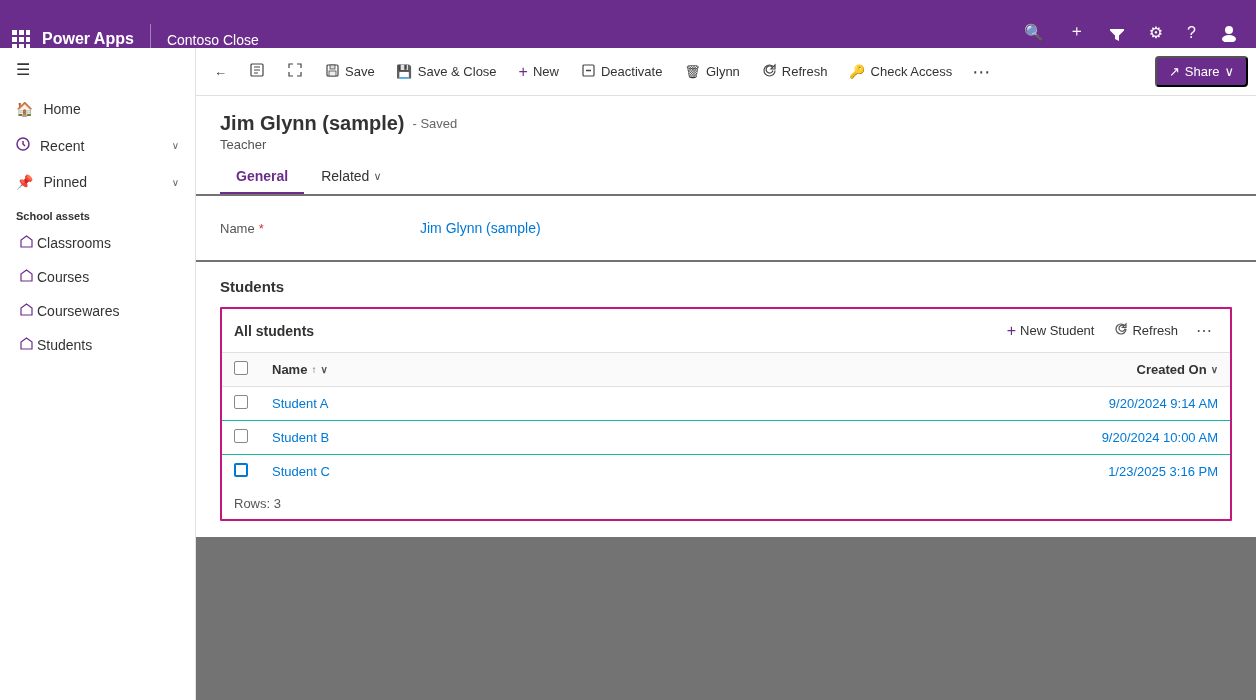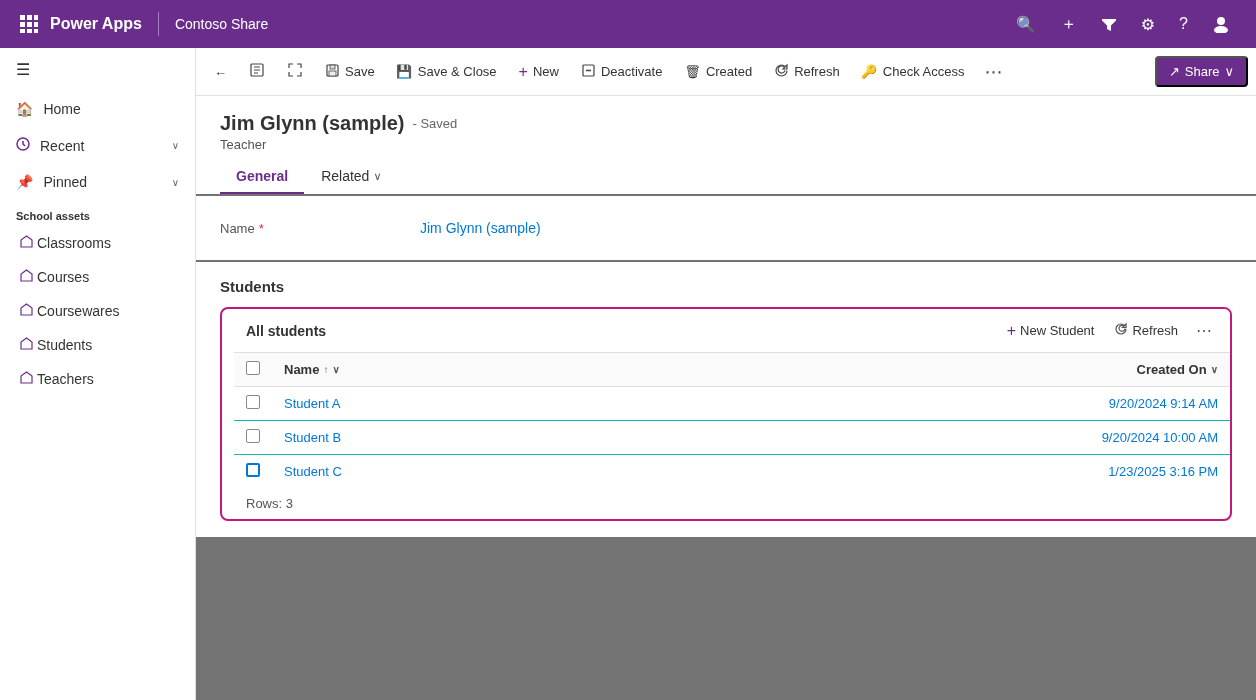--- a/index.html
+++ b/index.html
@@ -3,23 +3,23 @@
   <meta charset="utf-8">
   <style>
     * { box-sizing: border-box; margin: 0; padding: 0; }
     body { font-family: 'Segoe UI', sans-serif; font-size: 14px; color: #333; background: #f3f2f1; display: flex; flex-direction: column; height: 700px; overflow: hidden; }
 
     
     .topnav {
       background: #6b2d8b;
       color: white;
       display: flex;
-      align-items: center;
+      align-items: flex-end;
       height: 48px;
-      padding: 0 20px;
+      padding: 0 12px;
       gap: 12px;
       flex-shrink: 0;
     }
     .topnav-grid-icon { cursor: pointer; display: flex; align-items: center; }
     .topnav-app-name { font-size: 16px; font-weight: 600; color: white; }
     .topnav-divider { width: 1px; height: 24px; background: rgba(255,255,255,0.4); margin: 0 4px; }
     .topnav-org { font-size: 14px; color: white; }
     .topnav-spacer { flex: 1; }
     .topnav-icon { color: white; cursor: pointer; padding: 6px; border-radius: 4px; display: flex; align-items: center; font-size: 16px; }
 
@@ -209,23 +209,22 @@
     .students-title {
       font-size: 15px;
       font-weight: 600;
       color: #333;
       margin-bottom: 12px;
     }
 
     
     .all-students-container {
       border: 2px solid #c4177c;
-      border-radius: 8px;
+      border-radius: 1px;
       overflow: hidden;
-      padding-left: 12px;
     }
     .all-students-header {
       display: flex;
       align-items: center;
       padding: 8px 12px;
       background: white;
       border-bottom: 1px solid #e0e0e0;
     }
     .all-students-title {
       font-size: 14px;
@@ -316,21 +315,21 @@
       <rect x="0" y="7" width="5" height="5"></rect>
         <rect x="7" y="7" width="5" height="5"></rect>
         <rect x="14" y="7" width="4" height="5"></rect>
       <rect x="0" y="14" width="5" height="4"></rect>
         <rect x="7" y="14" width="5" height="4"></rect>
         <rect x="14" y="14" width="4" height="4"></rect>
     </svg>
   </div>
   <span class="topnav-app-name">Power Apps</span>
   <div class="topnav-divider"></div>
-  <span class="topnav-org">Contoso Share</span>
+  <span class="topnav-org">Contoso Close</span>
   <div class="topnav-spacer"></div>
   <div class="topnav-icon">🔍</div>
   <div class="topnav-icon">＋</div>
   <div class="topnav-icon">
     <svg width="16" height="16" viewBox="0 0 16 16" fill="white">
         <path d="M1 3h14v1.5l-5 5v5.5l-4-2V9.5L1 4.5V3z"></path>
       </svg>
   </div>
   <div class="topnav-icon">⚙</div>
   <div class="topnav-icon">?</div>
@@ -394,28 +393,20 @@
       <span>Coursewares</span>
     </div>
     <div class="sidebar-asset-item">
       <span class="icon">
         <svg width="13" height="13" viewBox="0 0 13 13" fill="none">
             <polygon points="6.5,1 12,5 12,12 1,12 1,5" stroke="#6b2d8b" stroke-width="1.2" fill="none"></polygon>
           </svg>
       </span>
       <span>Students</span>
     </div>
-    <div class="sidebar-asset-item">
-      <span class="icon">
-        <svg width="13" height="13" viewBox="0 0 13 13" fill="none">
-            <polygon points="6.5,1 12,5 12,12 1,12 1,5" stroke="#6b2d8b" stroke-width="1.2" fill="none"></polygon>
-          </svg>
-      </span>
-      <span>Teachers</span>
-    </div>
   </div>
 
   <div class="content-area">
 
     <div class="command-bar">
       <button class="cmd-btn">
         <span>←</span>
       </button>
       <button class="cmd-btn">
         <span>
@@ -459,21 +450,21 @@
         <span>
           <svg width="15" height="15" viewBox="0 0 15 15" fill="none">
               <rect x="2" y="2" width="11" height="11" rx="1" stroke="#444" stroke-width="1.2"></rect>
               <line x1="5" y1="7.5" x2="10" y2="7.5" stroke="#444" stroke-width="1.5"></line>
             </svg>
         </span>
         <span>Deactivate</span>
       </button>
       <button class="cmd-btn">
         <span>🗑</span>
-        <span>Created</span>
+        <span>Glynn</span>
       </button>
       <button class="cmd-btn">
         <span>
           <svg width="15" height="15" viewBox="0 0 15 15" fill="none">
               <path d="M13 7.5A5.5 5.5 0 1 1 7.5 2a5.47 5.47 0 0 1 3.89 1.61L13 2v4h-4l1.5-1.5A3.5 3.5 0 1 0 11 7.5" stroke="#444" stroke-width="1.2"></path>
             </svg>
         </span>
         <span>Refresh</span>
       </button>
       <button class="cmd-btn">

